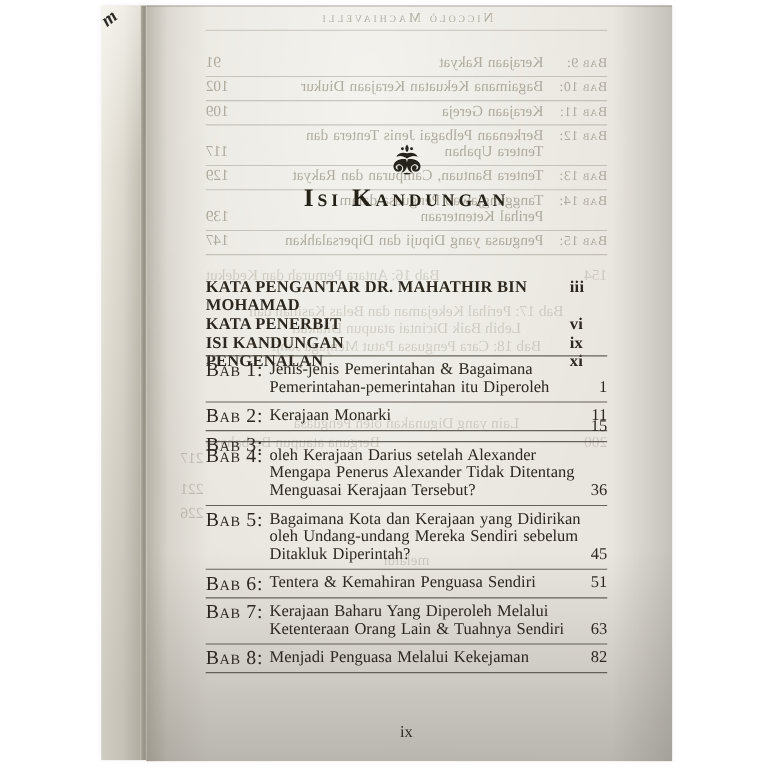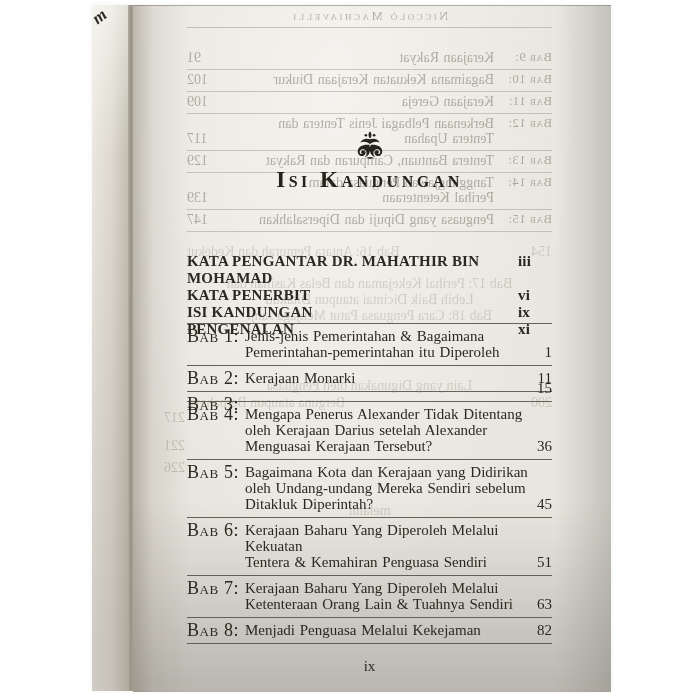--- a/index.html
+++ b/index.html
@@ -235,41 +235,40 @@
   </div>
 
   <div class="toc-row">
     <span class="toc-label">Bab 3:</span>
     <span class="toc-page">15</span>
   </div>
 
   <div class="toc-row">
     <span class="toc-label">Bab 4:</span>
     <div class="toc-lines">
+            <div>oleh Kerajaan Darius setelah Alexander</div>
             <div>Mengapa Penerus Alexander Tidak Ditentang</div>
-            <div>oleh Kerajaan Darius setelah Alexander</div>
             <div>Menguasai Kerajaan Tersebut?</div>
           </div>
     <span class="toc-page">36</span>
   </div>
 
   <div class="toc-row">
     <span class="toc-label">Bab 5:</span>
     <div class="toc-lines">
             <div>Bagaimana Kota dan Kerajaan yang Didirikan</div>
             <div>oleh Undang-undang Mereka Sendiri sebelum</div>
             <div>Ditakluk Diperintah?</div>
           </div>
     <span class="toc-page">45</span>
   </div>
 
   <div class="toc-row">
     <span class="toc-label">Bab 6:</span>
     <div class="toc-lines">
-            <div>Kerajaan Baharu Yang Diperoleh Melalui Kekuatan</div>
             <div>Tentera &amp; Kemahiran Penguasa Sendiri</div>
           </div>
     <span class="toc-page">51</span>
   </div>
 
   <div class="toc-row">
     <span class="toc-label">Bab 7:</span>
     <div class="toc-lines">
             <div>Kerajaan Baharu Yang Diperoleh Melalui</div>
             <div>Ketenteraan Orang Lain &amp; Tuahnya Sendiri</div>

